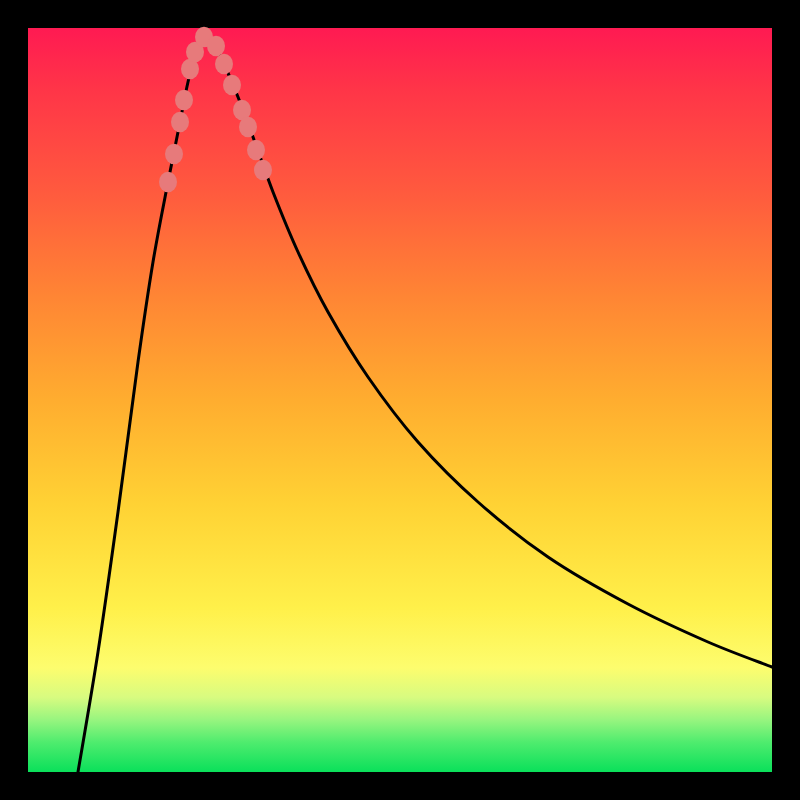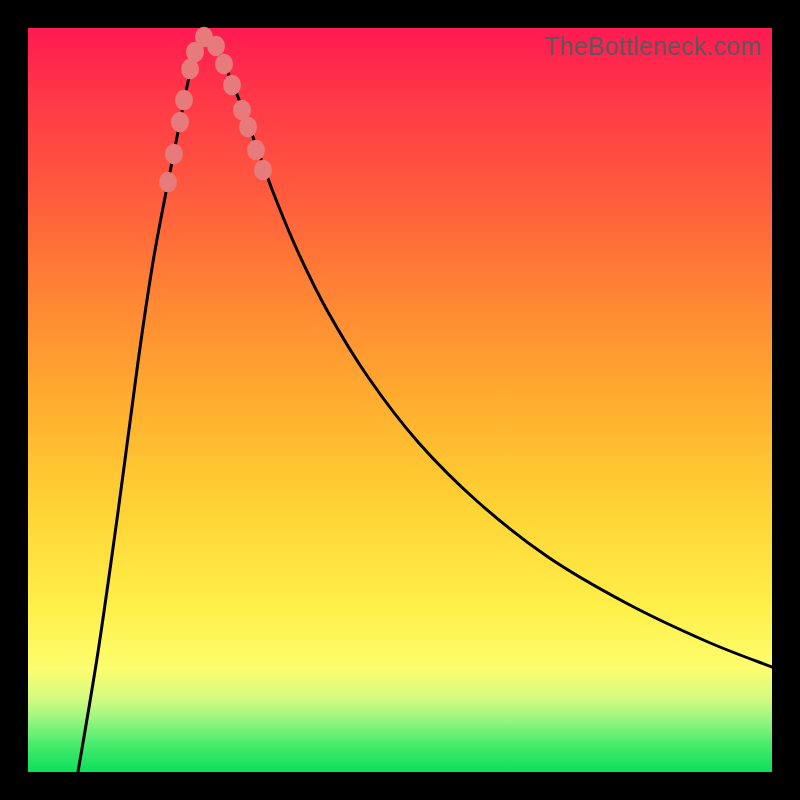--- a/index.html
+++ b/index.html
@@ -63,21 +63,20 @@
     fill: #e77a7b;
     stroke: none;
   }
 </style>
 </head>
 <body>
 
 <div class="frame">
   <div class="plot">
 
-    <div class="watermark">TheBottleneck.com</div>
 
     <svg class="curve" viewBox="0 0 744 744" preserveAspectRatio="none">
       <path id="curve-path" fill="none" stroke="#000000" stroke-width="3" stroke-linecap="round" stroke-linejoin="round" d="M 50 744 C 53.333333333333336 724, 63.333333333333336 667.3333333333334, 70 624 C 76.66666666666667 580.6666666666666, 83.33333333333333 532.3333333333334, 90 484 C 96.66666666666667 435.6666666666667, 104.16666666666667 375.6666666666667, 110 334 C 115.83333333333333 292.3333333333333, 120 264, 125 234 C 130 204, 135.5 177.33333333333334, 140 154 C 144.5 130.66666666666666, 148.66666666666666 110.66666666666667, 152 94 C 155.33333333333334 77.33333333333333, 157.33333333333334 65.66666666666667, 160 54 C 162.66666666666666 42.333333333333336, 165.33333333333334 31.5, 168 24 C 170.66666666666666 16.5, 173.33333333333334 10.666666666666666, 176 9 C 178.66666666666666 7.333333333333333, 180.83333333333334 9.833333333333332, 184 14 C 187.16666666666666 18.166666666666668, 190.66666666666666 24.833333333333336, 195 34 C 199.33333333333334 43.166666666666664, 205 56.5, 210 69 C 215 81.5, 219.16666666666666 93.16666666666667, 225 109 C 230.83333333333334 124.83333333333333, 237.5 144.83333333333334, 245 164 C 252.5 183.16666666666666, 260.8333333333333 204, 270 224 C 279.1666666666667 244, 288.3333333333333 263.1666666666667, 300 284 C 311.6666666666667 304.8333333333333, 325 327.3333333333333, 340 349 C 355 370.6666666666667, 371.6666666666667 393.1666666666667, 390 414 C 408.3333333333333 434.8333333333333, 428.3333333333333 454.8333333333333, 450 474 C 471.6666666666667 493.1666666666667, 495 512, 520 529 C 545 546, 573.3333333333334 561.8333333333334, 600 576 C 626.6666666666666 590.1666666666666, 656 603.5, 680 614 C 704 624.5, 733.3333333333334 634.8333333333334, 744 639"></path>
       <g id="markers">
           <ellipse cx="140" cy="154" rx="9" ry="10.35" class="marker"></ellipse>
           <ellipse cx="146" cy="126" rx="9" ry="10.35" class="marker"></ellipse>
           <ellipse cx="152" cy="94" rx="9" ry="10.35" class="marker"></ellipse>
           <ellipse cx="156" cy="72" rx="9" ry="10.35" class="marker"></ellipse>
           <ellipse cx="162" cy="41" rx="9" ry="10.35" class="marker"></ellipse>
           <ellipse cx="167" cy="24" rx="9" ry="10.35" class="marker"></ellipse>

